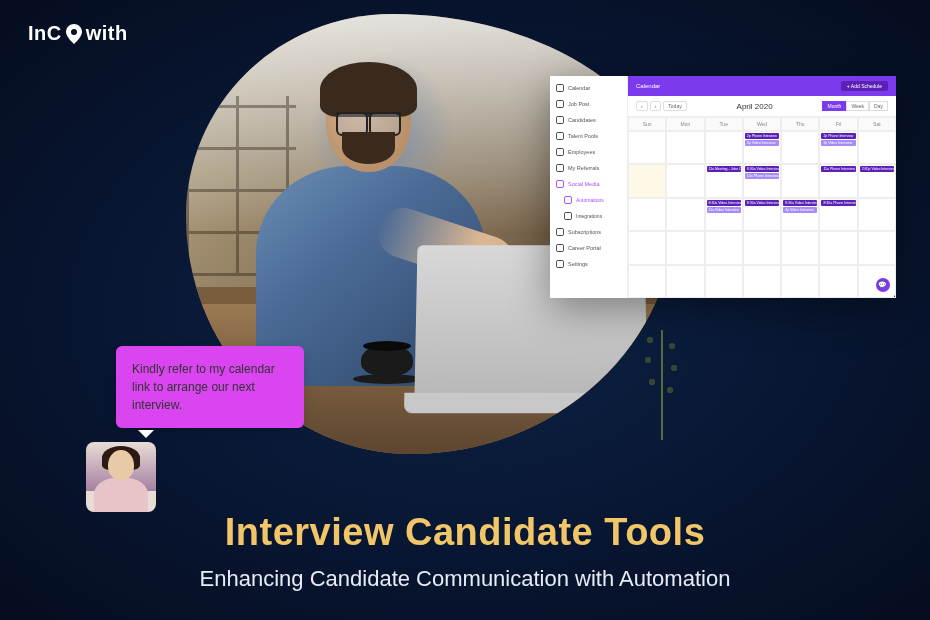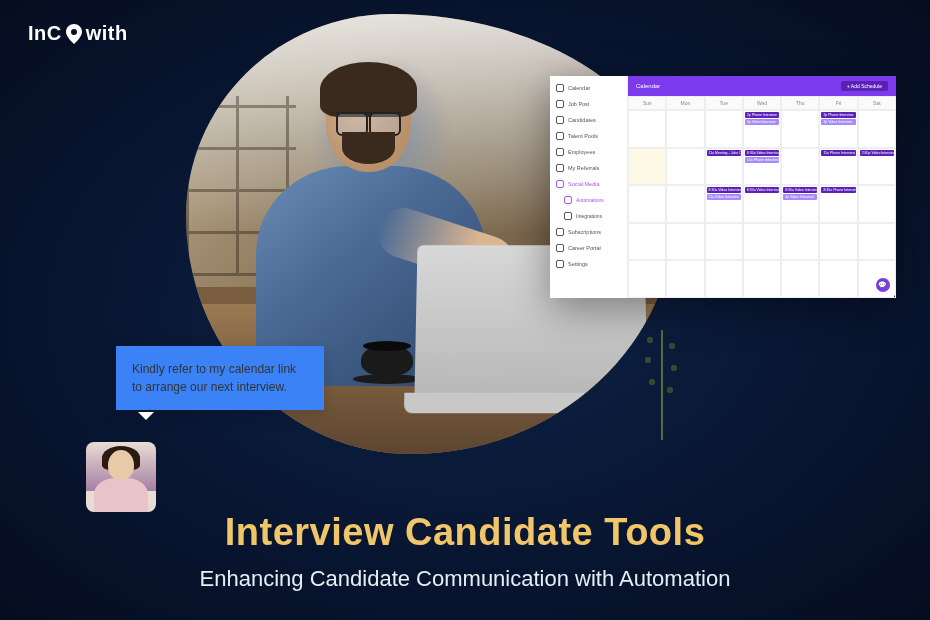--- a/index.html
+++ b/index.html
@@ -208,23 +208,23 @@
       repeating-linear-gradient(0deg, #2a1f16 0, #2a1f16 3px, transparent 3px, transparent 42px),
       repeating-linear-gradient(90deg, #2a1f16 0, #2a1f16 3px, transparent 3px, transparent 50px);
     opacity: 0.4;
   }
 
   
   .speech {
     position: absolute;
     top: 346px;
     left: 116px;
-    width: 208px;
-    background: #3b82f6;
-    border-radius: 0;
+    width: 188px;
+    background: #d946ef;
+    border-radius: 6px;
     padding: 14px 16px;
     font-size: 12px;
     line-height: 1.5;
     color: #333;
     box-shadow: 0 4px 12px rgba(0,0,0,0.15);
   }
   .speech::after {
     content: '';
     position: absolute;
     bottom: -10px;
@@ -560,20 +560,33 @@
       <div class="cal-nav-item">
         <span class="cal-nav-icon"></span>
         <span>Settings</span>
       </div>
     </div>
   <div class="cal-main">
     <div class="cal-topbar">
       <span>Calendar</span>
       <span class="cal-add-btn">+ Add Schedule</span>
     </div>
+    <div class="cal-header">
+      <div class="cal-nav-btns">
+        <span class="cal-nav-btn">‹</span>
+        <span class="cal-nav-btn">›</span>
+        <span class="cal-nav-btn">Today</span>
+      </div>
+      <span class="cal-title">April 2020</span>
+      <div class="cal-view-btns">
+        <span class="cal-view-btn active">Month</span>
+        <span class="cal-view-btn">Week</span>
+        <span class="cal-view-btn">Day</span>
+      </div>
+    </div>
     <div class="cal-grid" id="cal-grid">
         <div class="cal-day-hdr">Sun</div>
         <div class="cal-day-hdr">Mon</div>
         <div class="cal-day-hdr">Tue</div>
         <div class="cal-day-hdr">Wed</div>
         <div class="cal-day-hdr">Thu</div>
         <div class="cal-day-hdr">Fri</div>
         <div class="cal-day-hdr">Sat</div>
         <div class="cal-cell"></div>
         <div class="cal-cell"></div>

